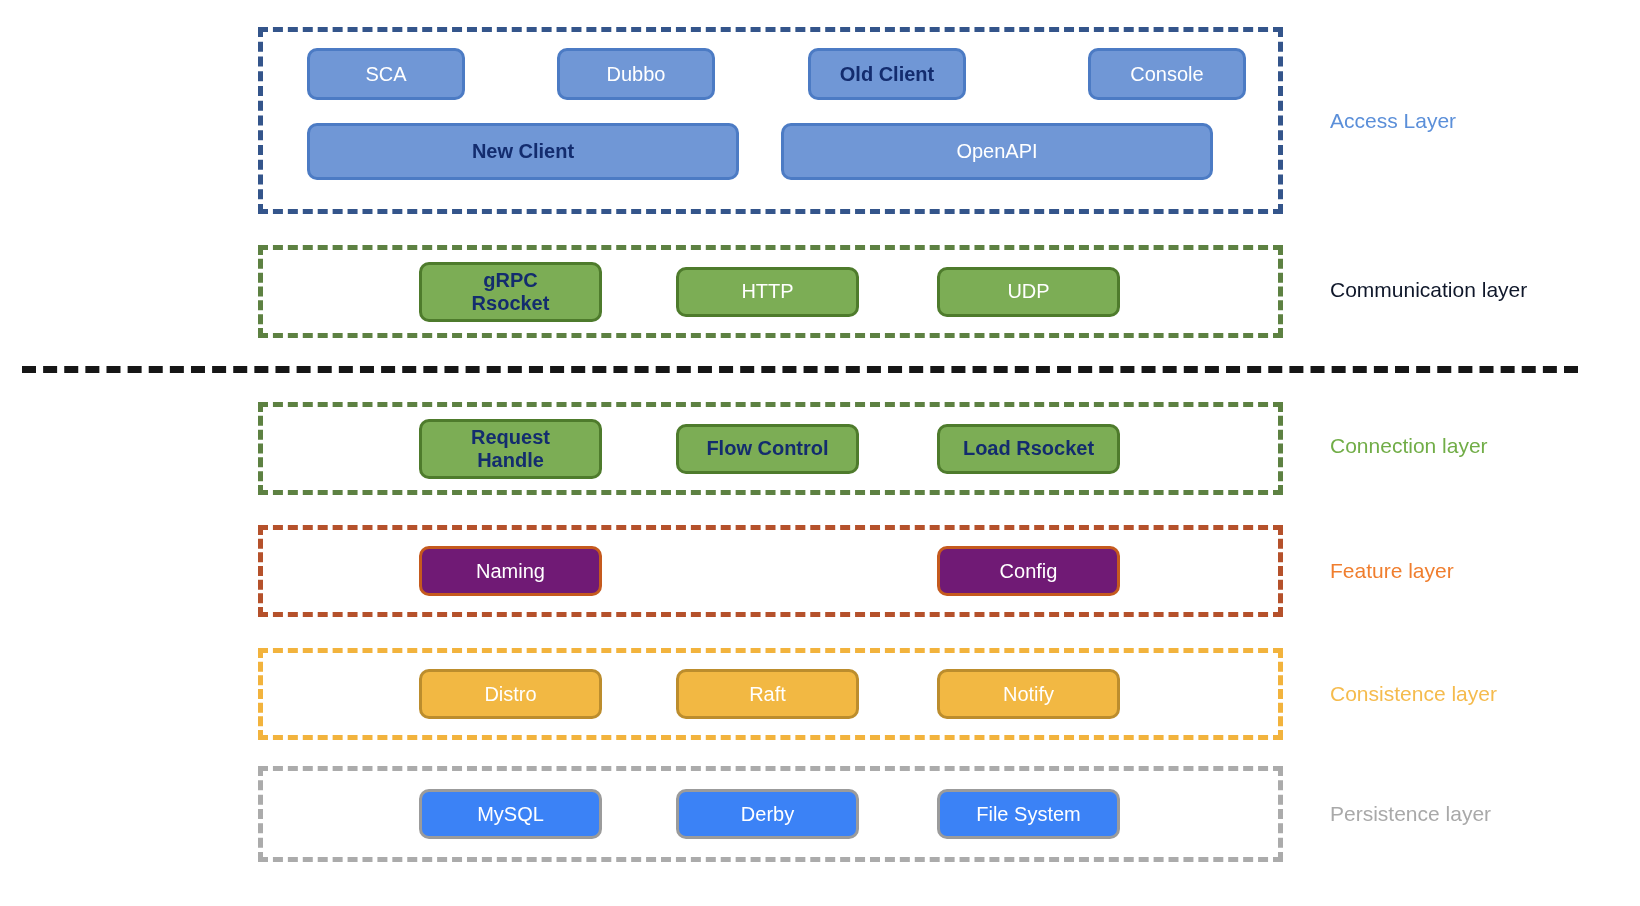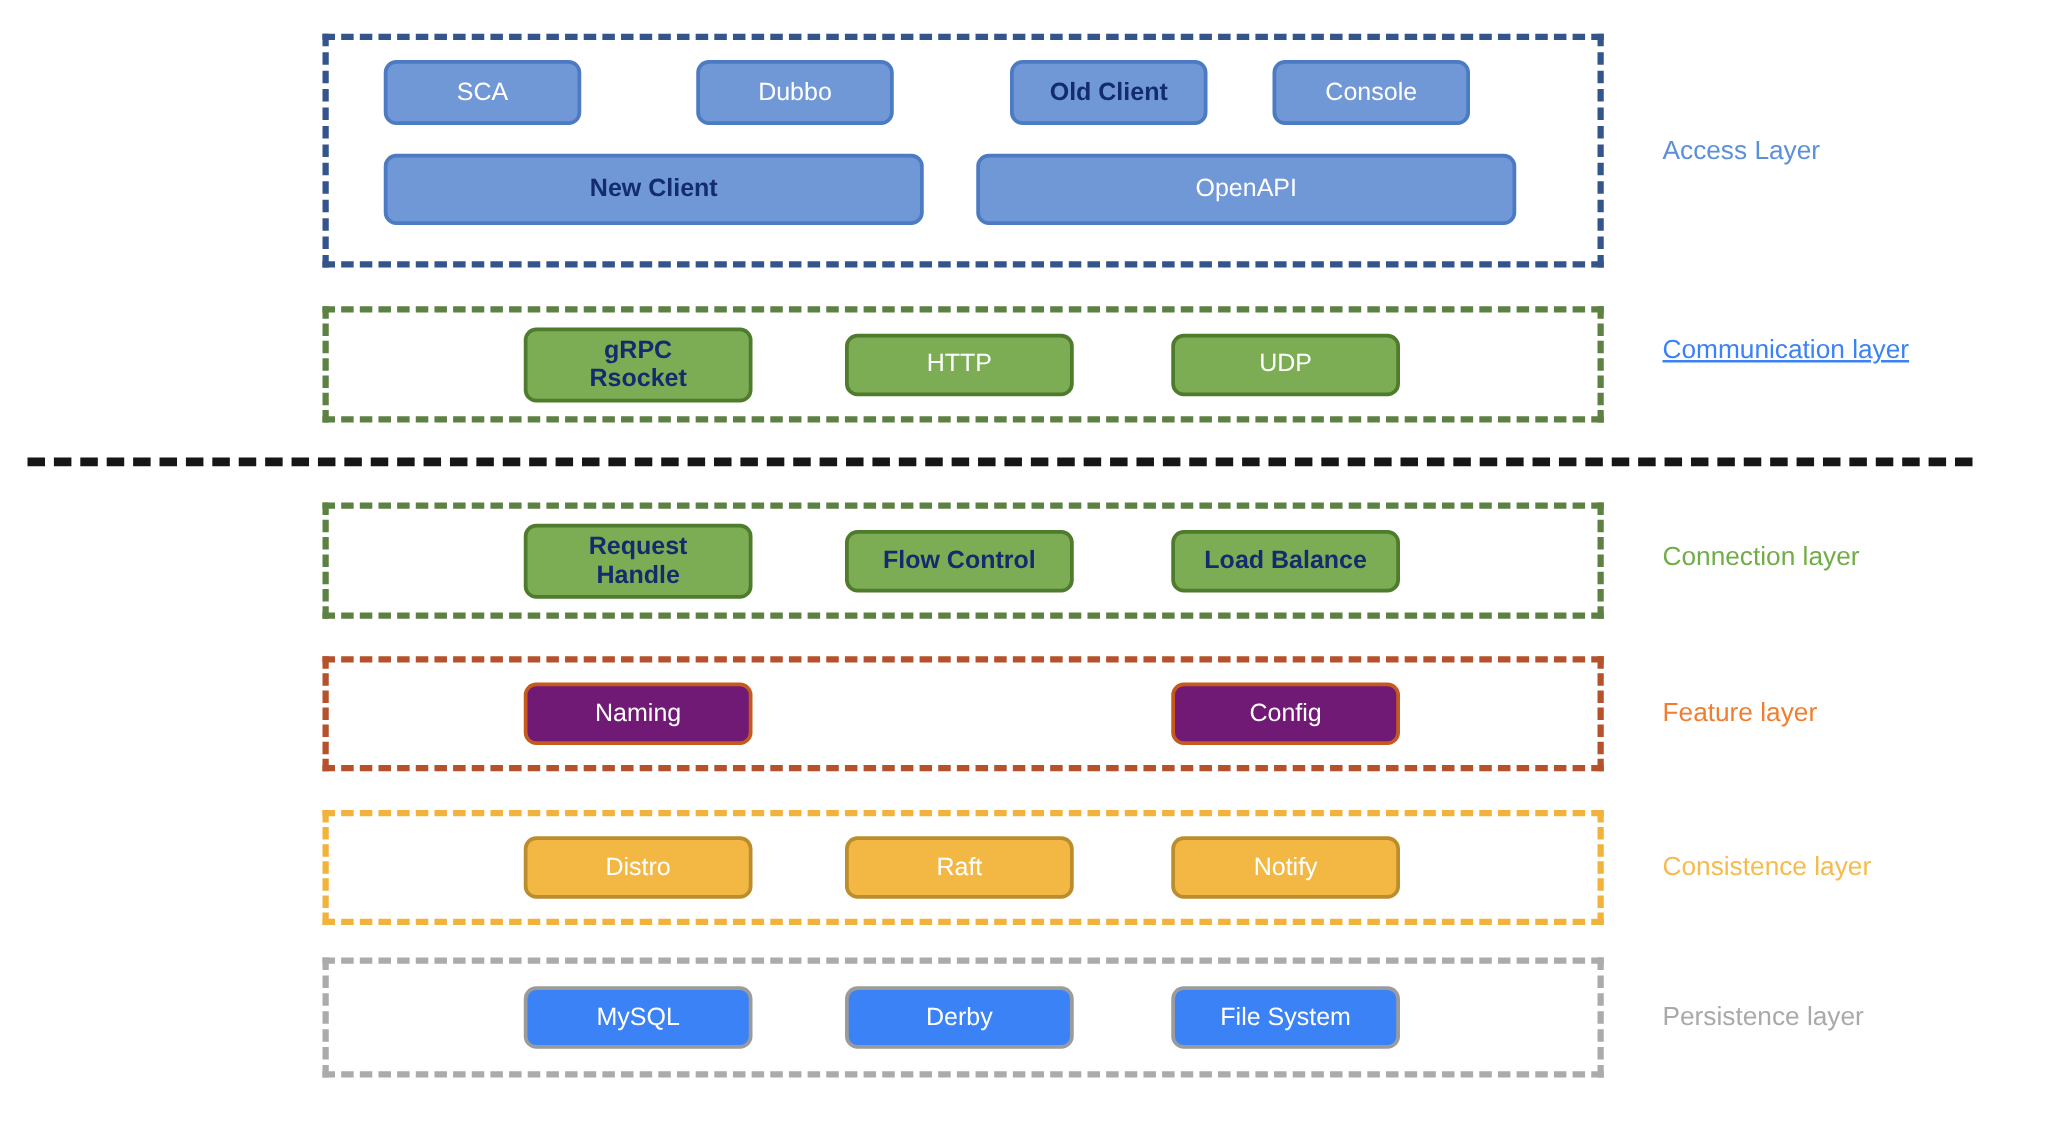--- a/index.html
+++ b/index.html
@@ -33,28 +33,28 @@
   .yellow { background: #F2B843; border-color: #BC8D2D; }
   .gray   { background: #3b82f6; border-color: #9B9B9B; }
 
   
   .std { width: 183px; height: 50px; top: 50%; transform: translateY(-50%); }
   .tall { height: 60px; text-align: center; }
   .c1 { left: 156px; } .c2 { left: 413px; } .c3 { left: 674px; }
 
   
   .a1 { top: 16px; height: 52px; width: 158px; }
-  .a1.p1 { left: 44px; } .a1.p2 { left: 294px; } .a1.p3 { left: 545px; } .a1.p4 { left: 755px; text-align: center; }
+  .a1.p1 { left: 44px; } .a1.p2 { left: 294px; } .a1.p3 { left: 545px; } .a1.p4 { left: 825px; text-align: center; }
   .a2 { top: 91px; height: 57px; width: 432px; }
   .a2.p1 { left: 44px; } .a2.p2 { left: 518px; }
 
   
   .layer-label { position: absolute; left: 1330px; transform: translateY(-50%); font-size: 21px; white-space: nowrap; }
   .ll-access        { top: 121px; color: #5B8FD9; }
-  .ll-communication { top: 280px; color: #3b82f6; text-decoration: underline; }
+  .ll-communication { top: 290px; color: #0f172a; }
   .ll-connection    { top: 446px; color: #71AD47; }
   .ll-feature       { top: 571px; color: #F07E2E; }
   .ll-consistence   { top: 694px; color: #F5BB4D; }
   .ll-persistence   { top: 814px; color: #A9A9A9; }
 
   
   .divider { position: absolute; top: 366px; left: 22px; width: 1556px; height: 0; border-top: 7px dashed #161616; }
 </style>
 </head>
 <body>
@@ -78,21 +78,21 @@
     <div class="node green std c3">UDP</div>
   </section>
   <div class="layer-label ll-communication">Communication layer</div>
 
   <div class="divider"></div>
 
   <section class="layer connection">
     <div class="node green std tall c1 em">Request
 Handle</div>
     <div class="node green std c2 em">Flow Control</div>
-    <div class="node green std c3 em">Load Balance</div>
+    <div class="node green std c3 em">Load Rsocket</div>
   </section>
   <div class="layer-label ll-connection">Connection layer</div>
 
   <section class="layer feature">
     <div class="node orange std c1">Naming</div>
     <div class="node orange std c3">Config</div>
   </section>
   <div class="layer-label ll-feature">Feature layer</div>
 
   <section class="layer consistence">

